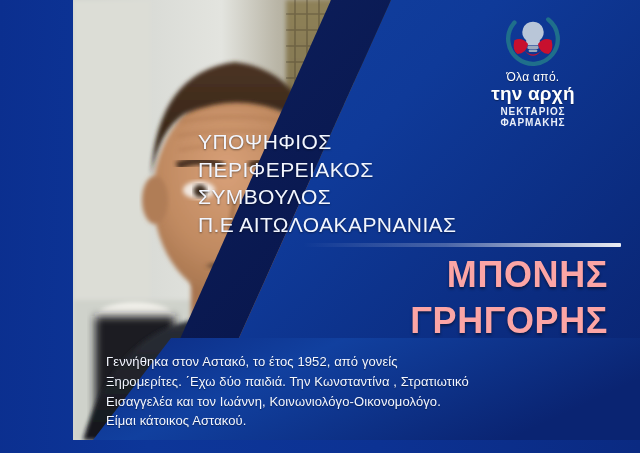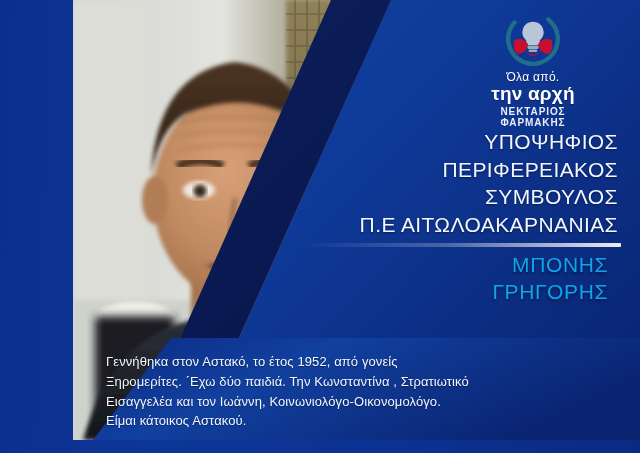--- a/index.html
+++ b/index.html
@@ -102,21 +102,20 @@
     font-weight: 700;
     letter-spacing: 0.9px;
   }
 
   
   .role-block {
     position: absolute;
     right: 22px;
     top: 128px;
     width: 420px;
-    text-align: right;
   }
   .role-line {
     color: #f2f6ff;
     font-size: 21px;
     font-weight: 400;
     line-height: 1.32;
     letter-spacing: 0.4px;
     white-space: nowrap;
     text-shadow: 0 1px 2px rgba(0,0,0,.45);
   }
@@ -134,23 +133,23 @@
 
   
   .name-block {
     position: absolute;
     right: 32px;
     top: 252px;
     width: 420px;
     text-align: right;
   }
   .name-line {
-    color: #0ea5e9;
-    font-size: 21px;
-    font-weight: 400;
+    color: #fca5a5;
+    font-size: 36px;
+    font-weight: 700;
     line-height: 1.28;
     letter-spacing: 0.6px;
     white-space: nowrap;
     text-shadow: 0 2px 3px rgba(0,0,0,.45);
   }
 
   
   .bio-block {
     position: absolute;
     left: 33px;

